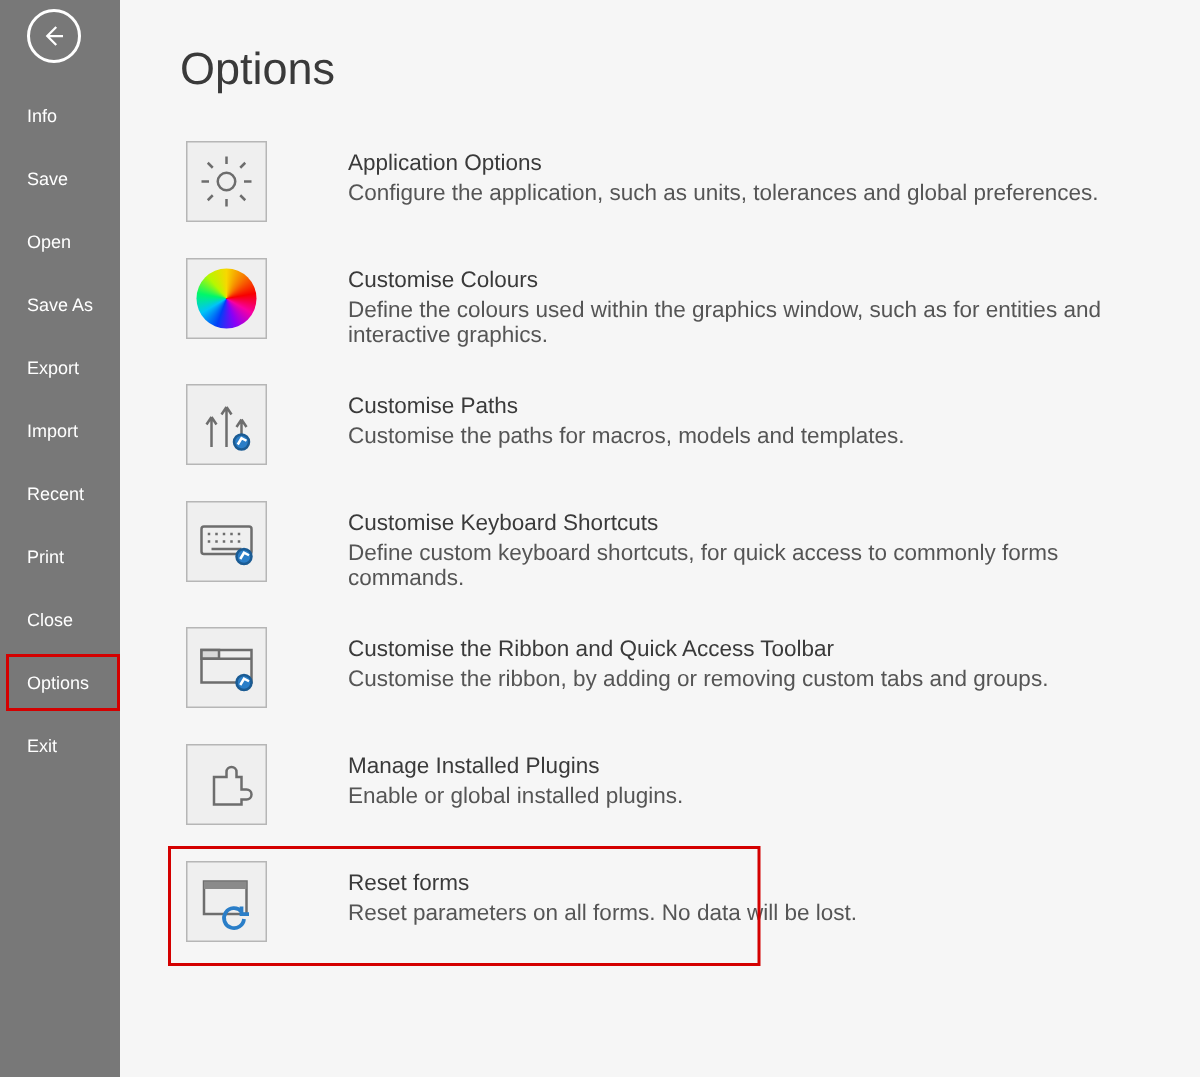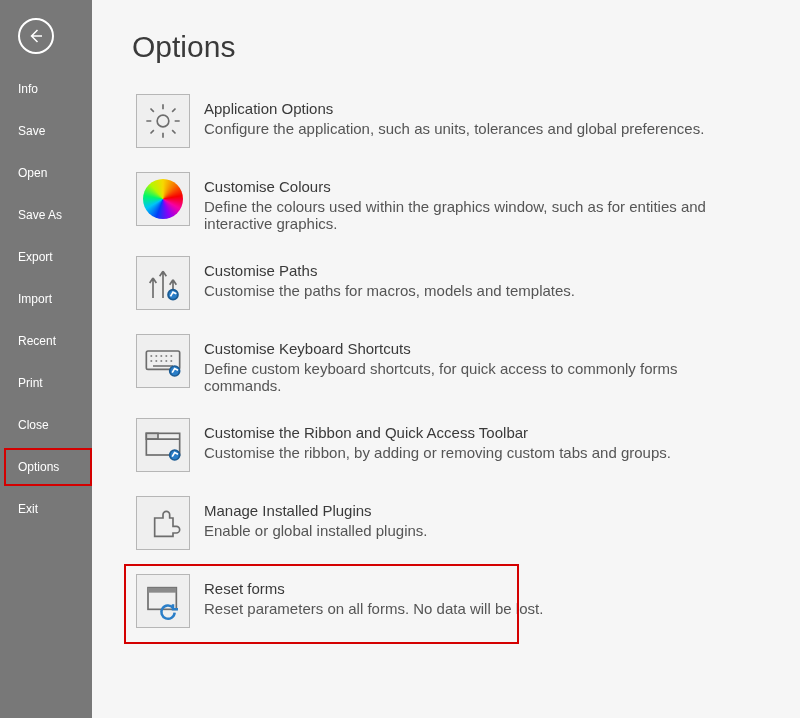--- a/index.html
+++ b/index.html
@@ -5,25 +5,24 @@
     * { box-sizing: border-box; margin: 0; padding: 0; }
     body {
       font-family: "Segoe UI", Tahoma, sans-serif;
       background: #ffffff;
       width: 800px;
       height: 718px;
       overflow: hidden;
       display: flex;
     }
     .sidebar {
-      width: 92px;
+      width: 80px;
       background: #787878;
       display: flex;
       flex-direction: column;
-      padding-top: 12px;
     }
     .back-circle {
       width: 36px;
       height: 36px;
       border: 2px solid #fff;
       border-radius: 50%;
       margin: 6px 0 14px 18px;
       display: flex;
       align-items: center;
       justify-content: center;
@@ -58,20 +57,21 @@
       color: #3a3a3a;
       margin-bottom: 26px;
     }
     .option-row {
       display: flex;
       align-items: flex-start;
       margin-bottom: 16px;
       cursor: pointer;
       padding: 4px;
       position: relative;
+      gap: 40px;
     }
     .icon-box {
       width: 54px;
       height: 54px;
       border: 1px solid #b6b6b6;
       background: #efefef;
       display: flex;
       align-items: center;
       justify-content: center;
       flex-shrink: 0;

